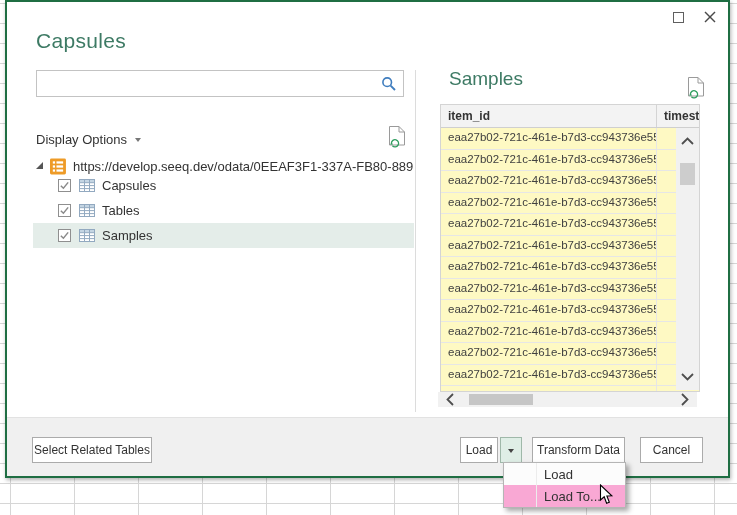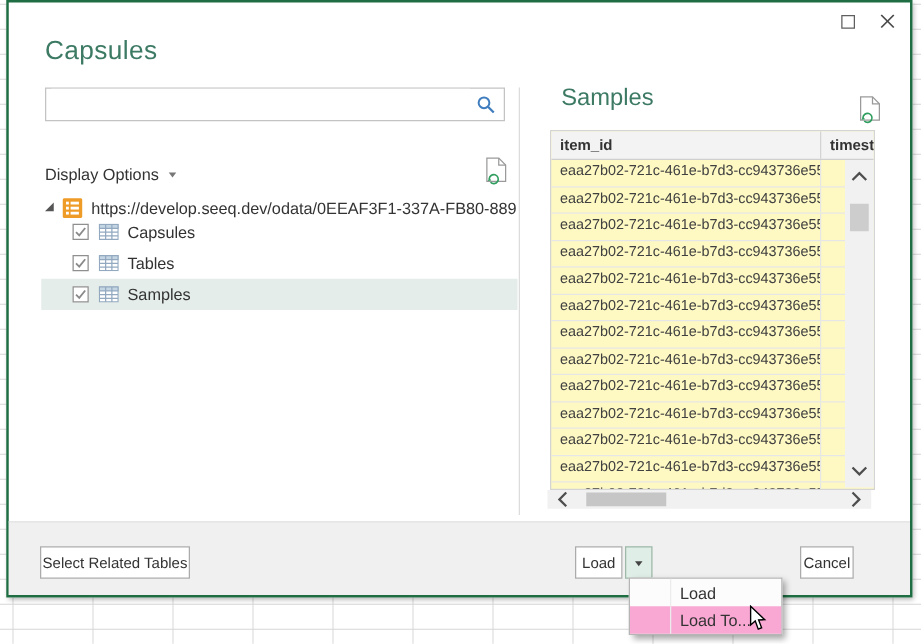--- a/index.html
+++ b/index.html
@@ -92,21 +92,21 @@
   .footer{ position:absolute; left:0; top:415px; width:721px; height:59px;
     background:#f0f0f0; border-top:1px solid #e2e2e2; }
   .btn{ position:absolute; top:19px; height:26px; background:#fff;
     border:1px solid #ababab; font-size:12px; color:#333;
     display:flex; align-items:center; justify-content:center; cursor:default;
     font-family:inherit; }
   .btn-related{ left:25px; width:120px; }
   .btn-load{ left:453px; width:38px; }
   .btn-load-arrow{ left:493px; width:22px; background:#dfeee6; border-color:#9fb8a9; }
   .btn-transform{ left:525px; width:93px; }
-  .btn-cancel{ left:633px; width:43px; }
+  .btn-cancel{ left:633px; width:63px; }
   .btn-load-arrow .caret-down{ border-top-color:#444; }
 
   
   .load-menu{ position:absolute; left:496px; top:460px; width:123px;
     background:#fcfcfc; border:1px solid #b5b5b5;
     box-shadow:3px 3px 5px rgba(0,0,0,.35); z-index:30; }
   .menu-item{ height:22px; display:flex; align-items:center; padding-left:40px;
     font-size:13px; color:#333; position:relative; cursor:default; }
   .menu-item.highlighted{ background:#f9a8d4; }
   .menu-gutter{ position:absolute; left:32px; top:0; bottom:0; width:1px;
@@ -329,20 +329,21 @@
       </svg>
     </div>
   </div>
 
   <div class="footer">
     <button class="btn btn-related">Select Related Tables</button>
     <button class="btn btn-load">Load</button>
     <button class="btn btn-load-arrow">
       <span class="caret-down"></span>
     </button>
+    <button class="btn btn-transform">Transform Data</button>
     <button class="btn btn-cancel">Cancel</button>
   </div>
 
   <div class="load-menu">
     <div class="menu-item">
       <span class="menu-gutter"></span>
       <span>Load</span>
     </div>
     <div class="menu-item highlighted">
       <span class="menu-gutter"></span>

